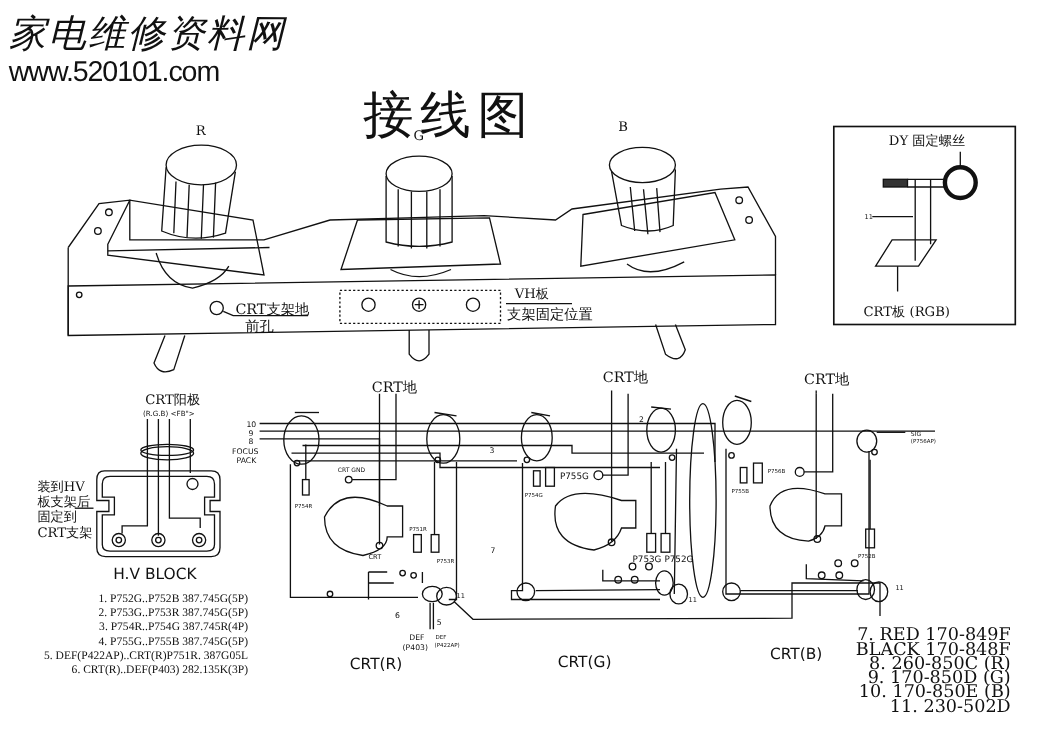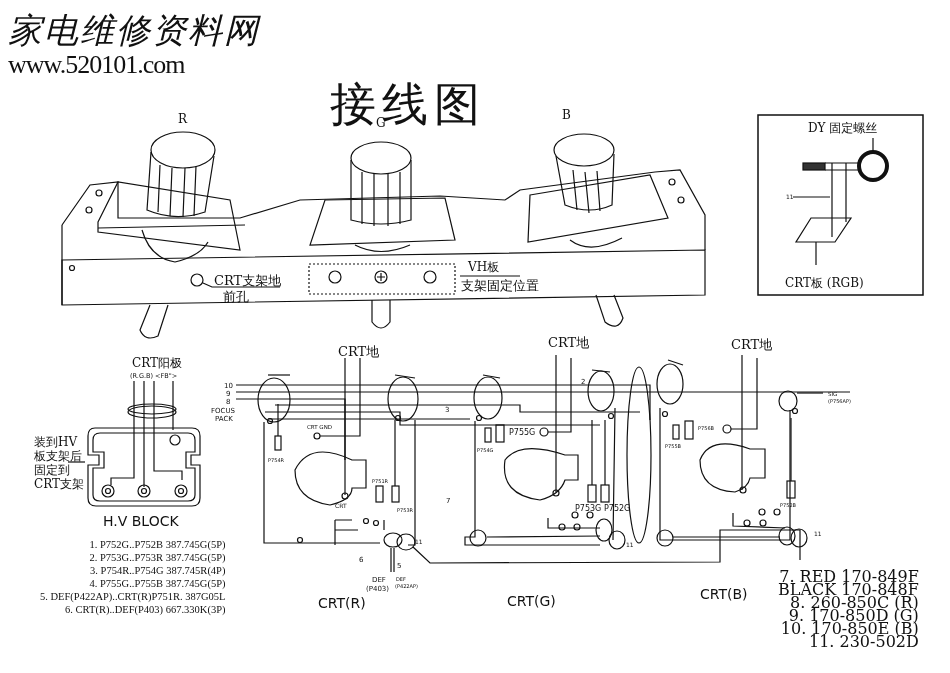--- a/index.html
+++ b/index.html
@@ -1,19 +1,19 @@
 <!DOCTYPE html>
 <html><head>
 <meta charset="utf-8">
 <style>
   html, body { margin: 0; padding: 0; background: #ffffff; }
   body { width: 950px; height: 673px; position: relative; overflow: hidden; font-family: "DejaVu Serif", serif; color: #111; }
   .abs { position: absolute; white-space: nowrap; text-align: right; }
   .site-name { left: 8px; top: 8px; font-size: 34px; font-family: "DejaVu Serif", serif; font-style: italic; letter-spacing: 2px; }
-  .site-url { left: 8px; top: 50px; font-size: 26px; font-family: Liberation Serif, serif; letter-spacing: -1px; }
+  .site-url { left: 8px; top: 50px; font-size: 26px; font-family: Liberation Sans, sans-serif; letter-spacing: -1px; }
   .page-title { left: 330px; top: 26px; font-size: 46px; font-weight: normal; font-family: "DejaVu Sans", sans-serif; letter-spacing: 6px; margin-top: 48px; }
   svg#diagram { position: absolute; left: 0; top: 0; }
   .lbl { font-family: "DejaVu Serif", serif; fill: #111; }
   .sans { font-family: "DejaVu Sans", sans-serif; fill: #111; }
   .parts-list { left: 40px; top: 538px; font-size: 10.5px; line-height: 13px; font-family: Liberation Serif, serif; }
   .wire-list { left: 762px; top: 570px; font-size: 16px; line-height: 13px; font-family: "DejaVu Serif", serif; }
   .wire-list .indent { padding-left: 16px; }
 </style>
 </head>
 <body>
@@ -263,21 +263,21 @@
   <text class="sans" x="507" y="606" font-size="14" stroke="none">CRT(G)</text>
   <text class="sans" x="700" y="599" font-size="14" stroke="none">CRT(B)</text>
 </svg>
 
 <div class="abs parts-list">
   <div>1. P752G..P752B   387.745G(5P)</div>
   <div>2. P753G..P753R   387.745G(5P)</div>
   <div>3. P754R..P754G   387.745R(4P)</div>
   <div>4. P755G..P755B   387.745G(5P)</div>
   <div>5. DEF(P422AP)..CRT(R)P751R. 387G05L</div>
-  <div>6. CRT(R)..DEF(P403)  667.330K(3P)</div>
+  <div>6. CRT(R)..DEF(P403)  282.135K(3P)</div>
 </div>
 
 <div class="abs wire-list">
   <div>7. RED 170-849F</div>
   <div class="indent">BLACK 170-848F</div>
   <div>8. 260-850C (R)</div>
   <div>9. 170-850D (G)</div>
   <div>10. 170-850E (B)</div>
   <div>11. 230-502D</div>
 </div>

